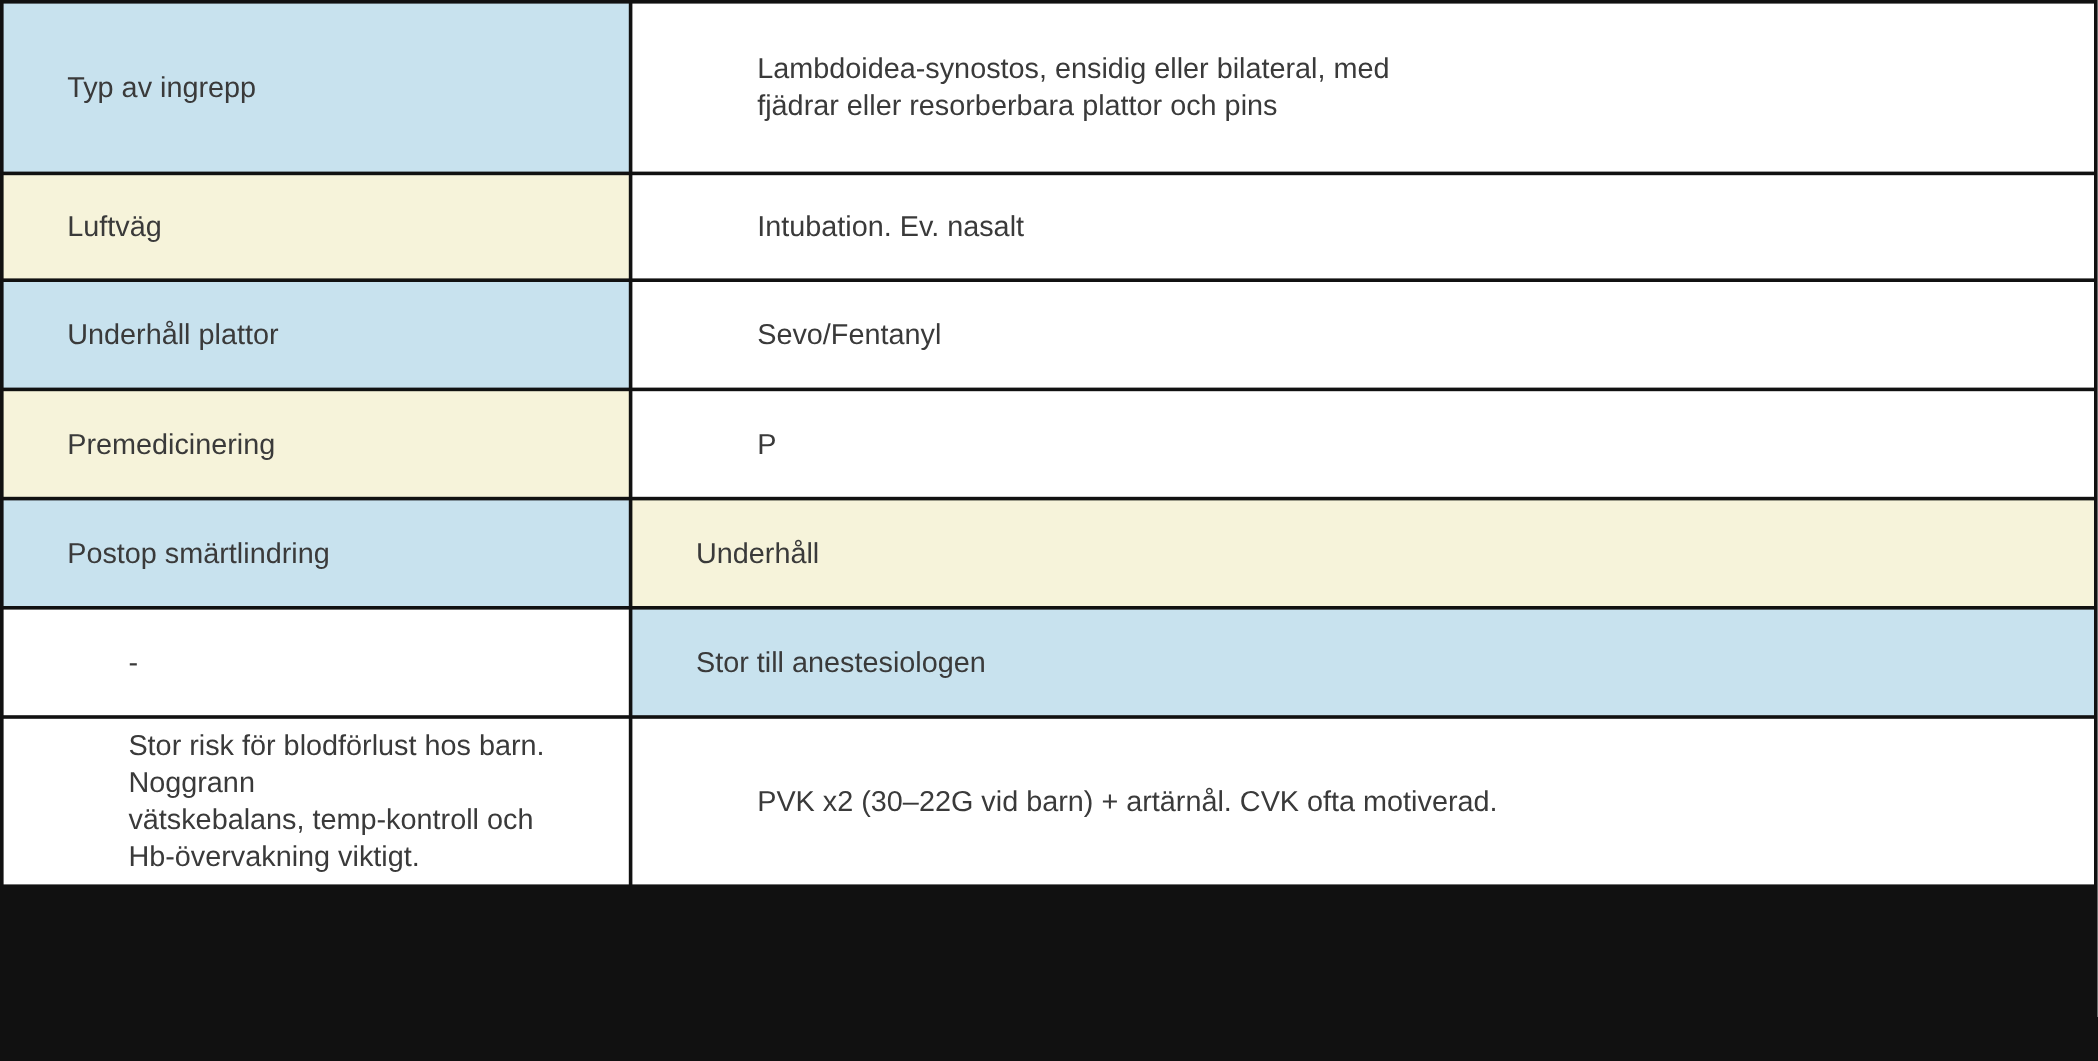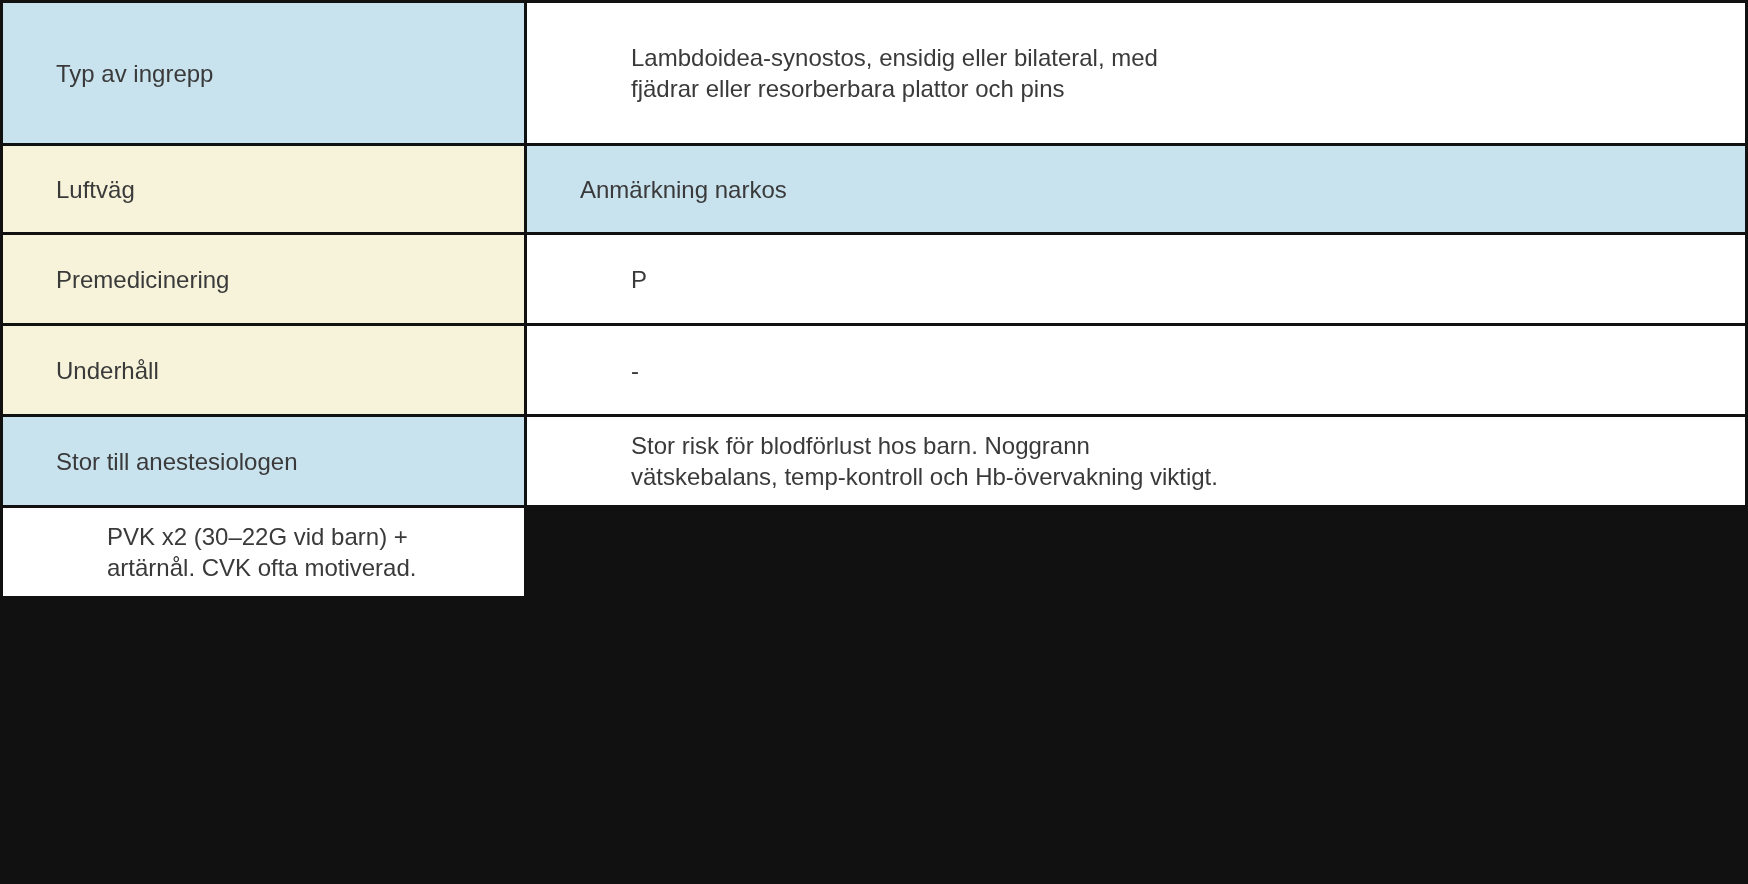--- a/index.html
+++ b/index.html
@@ -39,32 +39,41 @@
     <span>Typ av ingrepp</span>
   </div>
   <div class="cell value-cell">
     <span>Lambdoidea-synostos, ensidig eller bilateral, med
 fjädrar eller resorberbara plattor och pins</span>
   </div>
 
   <div class="cell label-cell tone-yellow">
     <span>Luftväg</span>
   </div>
+  <div class="cell value-cell">
+    <span>Intubation. Ev. nasalt</span>
+  </div>
 
   <div class="cell label-cell tone-blue">
-    <span>Anmärkning narkos</span>
+    <span>Underhåll plattor</span>
+  </div>
+  <div class="cell value-cell">
+    <span>Sevo/Fentanyl</span>
   </div>
 
   <div class="cell label-cell tone-yellow">
     <span>Premedicinering</span>
   </div>
   <div class="cell value-cell">
     <span>P</span>
   </div>
 
+  <div class="cell label-cell tone-blue">
+    <span>Postop smärtlindring</span>
+  </div>
 
   <div class="cell label-cell tone-yellow">
     <span>Underhåll</span>
   </div>
   <div class="cell value-cell">
     <span>-</span>
   </div>
 
   <div class="cell label-cell tone-blue">
     <span>Stor till anestesiologen</span>

